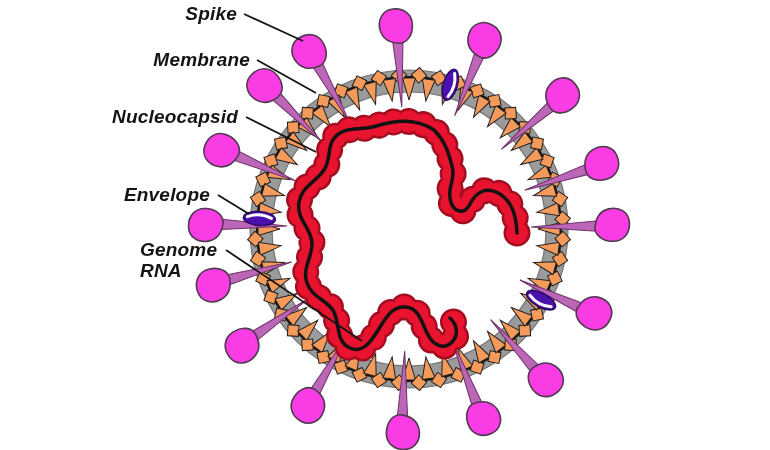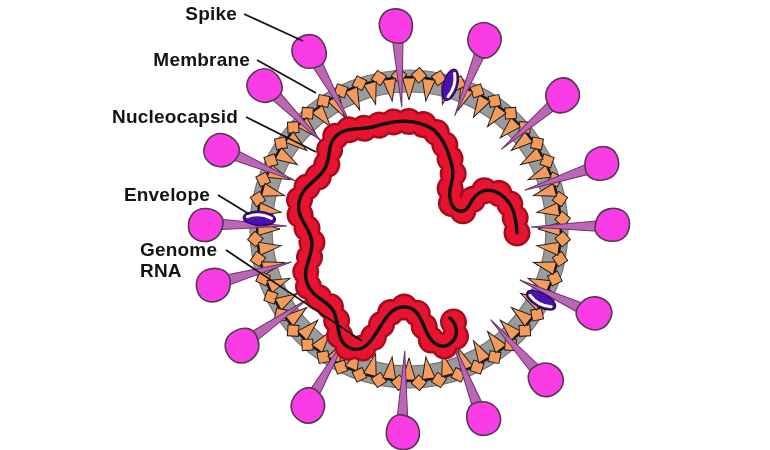--- a/index.html
+++ b/index.html
@@ -1,17 +1,17 @@
 <!DOCTYPE html>
 <html><head>
 <meta charset="utf-8">
 <style>
   html,body{margin:0;padding:0;background:#ffffff;}
   .stage{position:relative;width:770px;height:450px;background:#ffffff;overflow:hidden;
-         font-family:"Liberation Sans", sans-serif;}
+         font-family:"Liberation Sans", sans-serif;font-style:italic;}
   svg{display:block;}
   .label{font-family:"Liberation Sans", sans-serif;font-weight:700;font-size:19px;
          fill:#141414;letter-spacing:.2px;}
   .leader{stroke:#141414;stroke-width:1.8;fill:none;}
 </style>
 </head>
 <body>
 
 <div class="stage">
   <svg width="770" height="450" viewBox="0 0 770 450">

